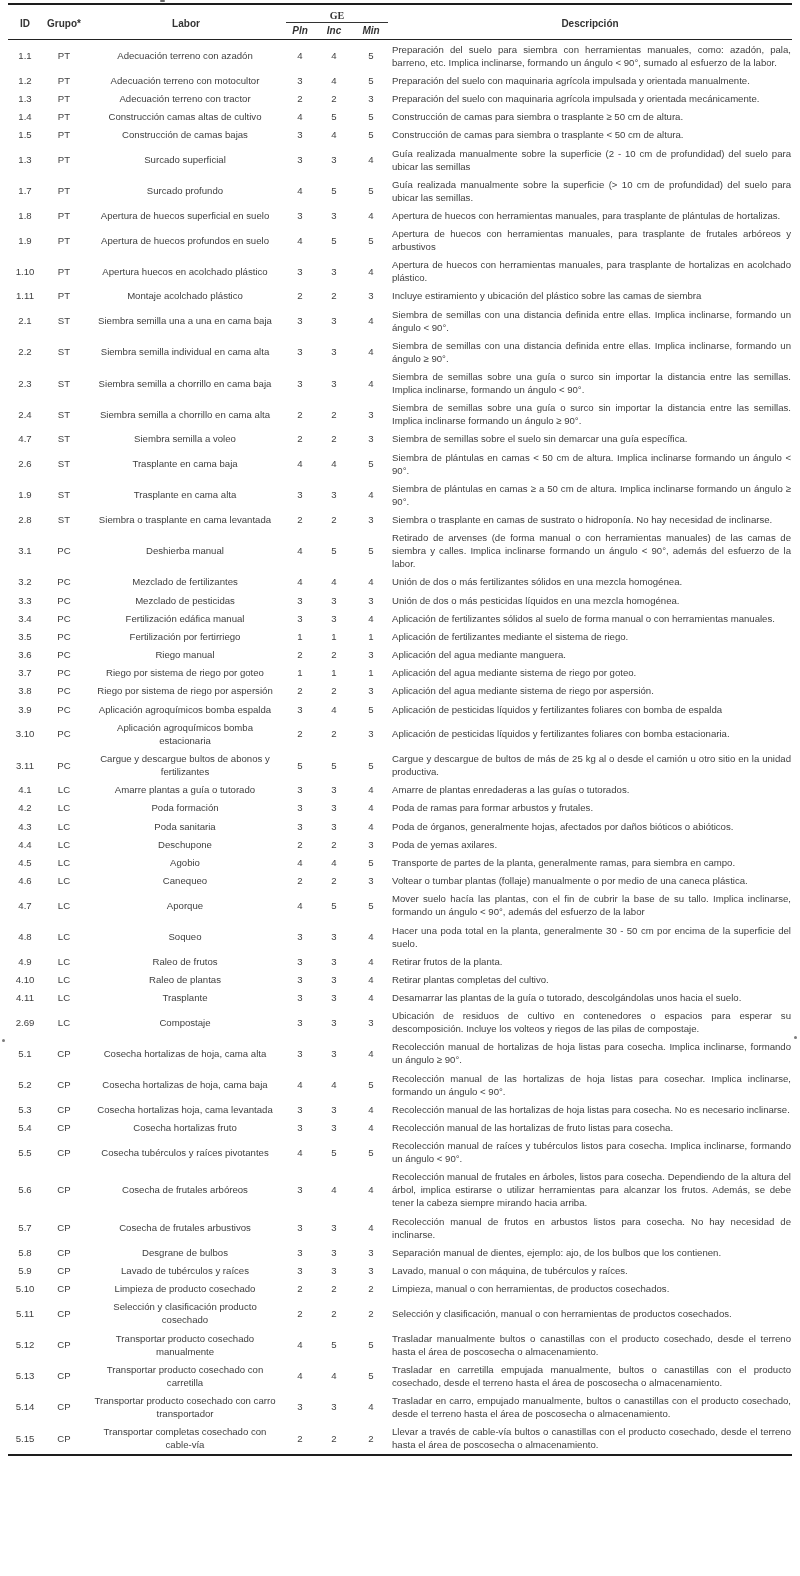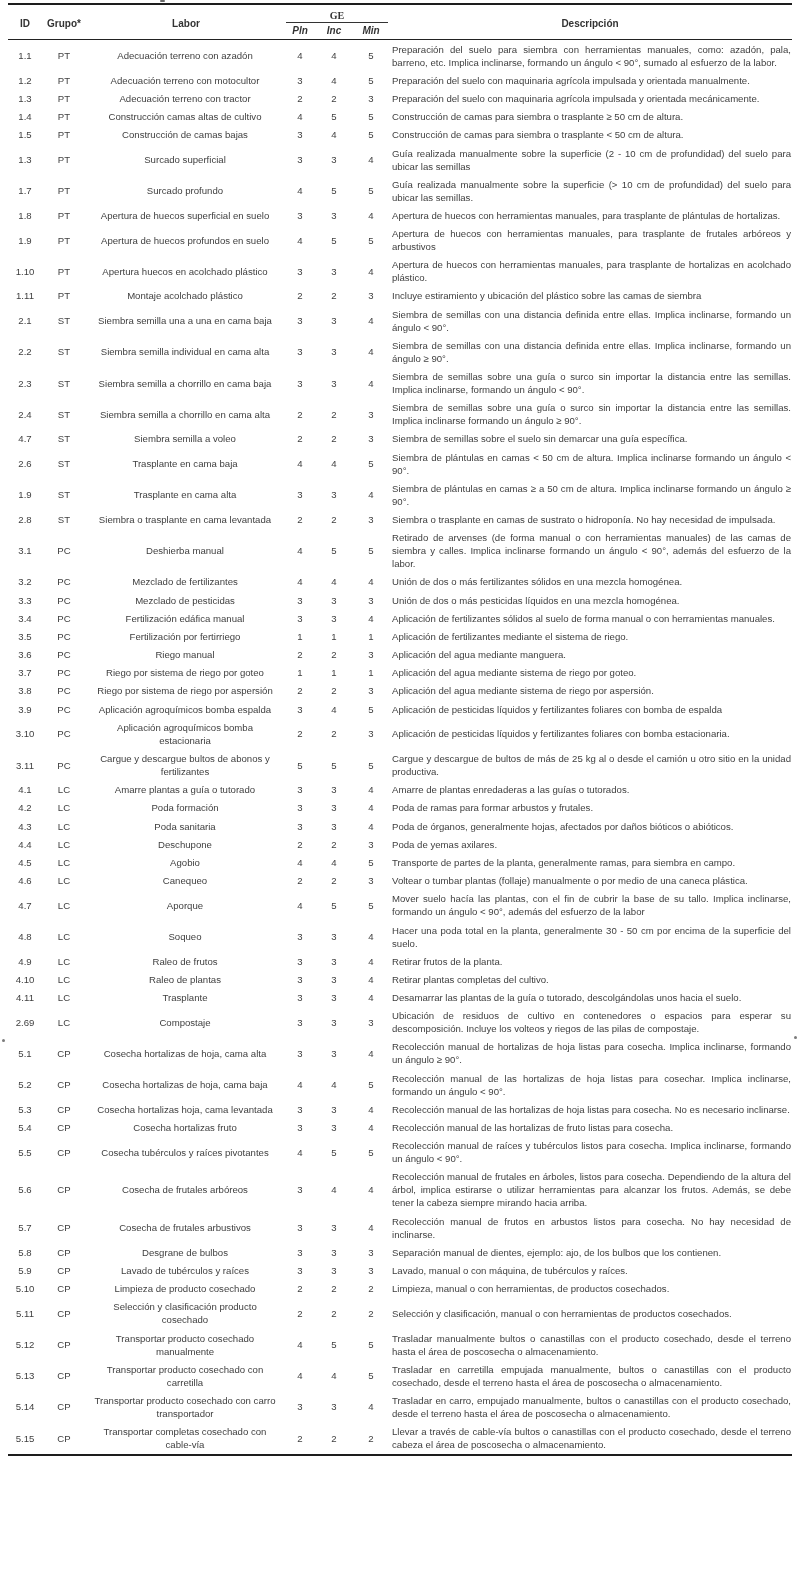--- a/index.html
+++ b/index.html
@@ -296,21 +296,21 @@
     <td class="c-num">4</td>
     <td class="c-desc">Siembra de plántulas en camas ≥ a 50 cm de altura. Implica inclinarse formando un ángulo ≥ 90°.</td>
   </tr>
         <tr>
     <td class="c-id">2.8</td>
     <td class="c-grupo">ST</td>
     <td class="c-labor">Siembra o trasplante en cama levantada</td>
     <td class="c-num">2</td>
     <td class="c-num">2</td>
     <td class="c-num">3</td>
-    <td class="c-desc">Siembra o trasplante en camas de sustrato o hidroponía. No hay necesidad de impulsada.</td>
+    <td class="c-desc">Siembra o trasplante en camas de sustrato o hidroponía. No hay necesidad de inclinarse.</td>
   </tr>
         <tr>
     <td class="c-id">3.1</td>
     <td class="c-grupo">PC</td>
     <td class="c-labor">Deshierba manual</td>
     <td class="c-num">4</td>
     <td class="c-num">5</td>
     <td class="c-num">5</td>
     <td class="c-desc">Retirado de arvenses (de forma manual o con herramientas manuales) de las camas de siembra y calles. Implica inclinarse formando un ángulo &lt; 90°, además del esfuerzo de la labor.</td>
   </tr>
@@ -638,20 +638,20 @@
     <td class="c-num">4</td>
     <td class="c-desc">Trasladar en carro, empujado manualmente, bultos o canastillas con el producto cosechado, desde el terreno hasta el área de poscosecha o almacenamiento.</td>
   </tr>
         <tr>
     <td class="c-id">5.15</td>
     <td class="c-grupo">CP</td>
     <td class="c-labor">Transportar completas cosechado con cable-vía</td>
     <td class="c-num">2</td>
     <td class="c-num">2</td>
     <td class="c-num">2</td>
-    <td class="c-desc">Llevar a través de cable-vía bultos o canastillas con el producto cosechado, desde el terreno cabeza el área de poscosecha o almacenamiento.</td>
+    <td class="c-desc">Llevar a través de cable-vía bultos o canastillas con el producto cosechado, desde el terreno hasta el área de poscosecha o almacenamiento.</td>
   </tr>
       </tbody>
   </table>
 
   <span class="artifact-dot left"></span>
   <span class="artifact-dot right"></span>
 </div>
 
 </body></html>

